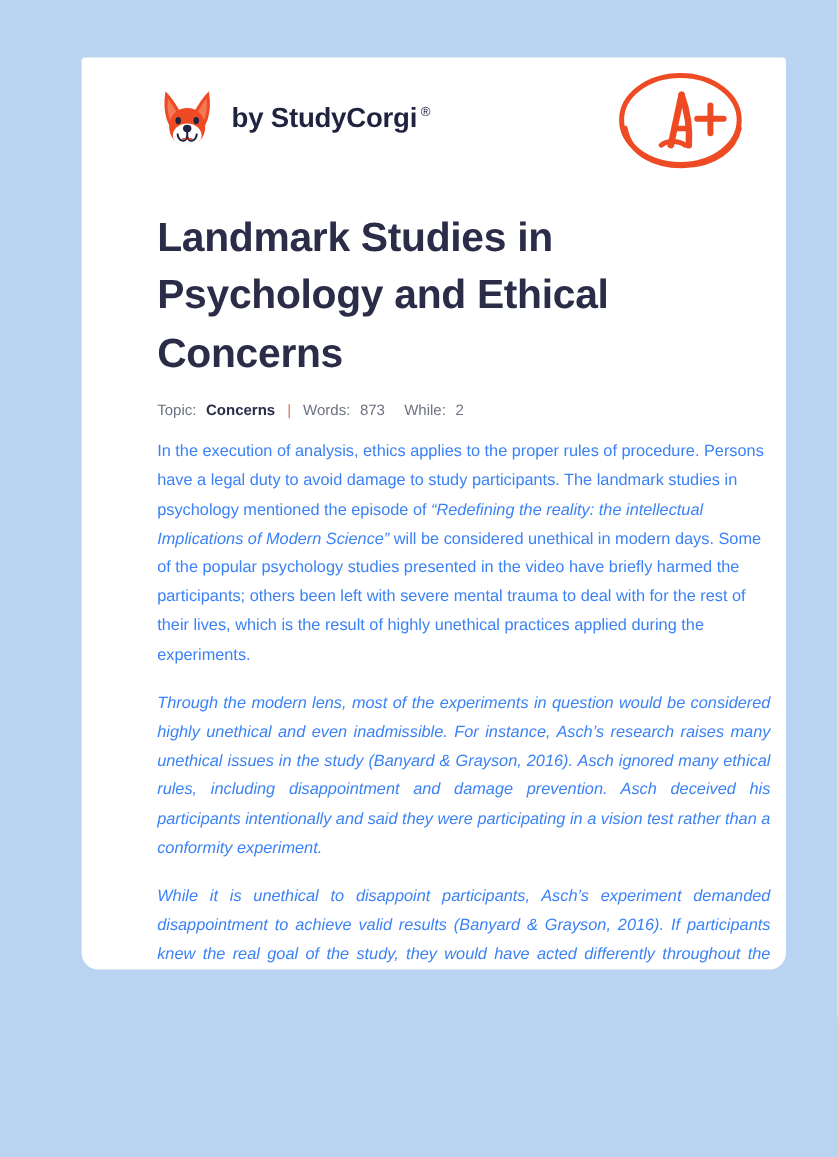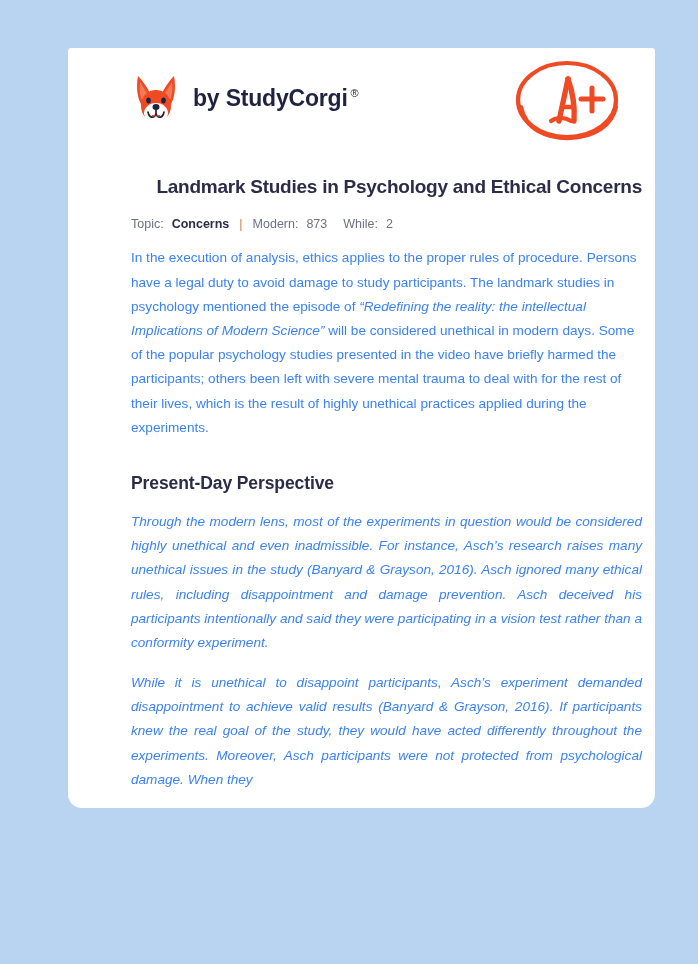--- a/index.html
+++ b/index.html
@@ -86,26 +86,25 @@
   .content {
     position: absolute;
     left: 63px;
     top: 126px;
     right: 17px;
     width: 511px;
   }
 
   .doc-title {
     margin: 0;
-    font-size: 19px;
+    font-size: 34px;
     line-height: 1.42;
     font-weight: 700;
     color: #2b2c48;
     letter-spacing: -0.25px;
-    text-align: right;
   }
 
   .meta {
     margin-top: 17px;
     font-size: 12.5px;
     color: #6e7280;
     line-height: 1;
     display: flex;
     white-space: nowrap;
   }
@@ -190,32 +189,31 @@
     </div>
 
     <div class="content">
       <h1 class="doc-title">Landmark Studies in Psychology and Ethical Concerns</h1>
 
       <div class="meta">
         <span>Topic:</span>
         <span class="meta-gap"></span>
         <span class="meta-strong">Concerns</span>
         <span class="meta-sep">|</span>
-        <span>Modern:</span>
+        <span>Words:</span>
         <span class="meta-gap"></span>
         <span>873</span>
         <span class="meta-gap"></span>
         <span class="meta-gap"></span>
         <span>While:</span>
         <span class="meta-gap"></span>
         <span>2</span>
       </div>
 
       <div id="sections-host">
           <p class="para"><span>In the execution of analysis, ethics applies to the proper rules of procedure. Persons have a legal duty to avoid damage to study participants. The landmark studies in psychology mentioned the episode of </span><em>“Redefining the reality: the intellectual Implications of Modern Science”</em><span> will be considered unethical in modern days. Some of the popular psychology studies presented in the video have briefly harmed the participants; others been left with severe mental trauma to deal with for the rest of their lives, which is the result of highly unethical practices applied during the experiments.</span></p>
-          <h2 class="section-head">Present-Day Perspective</h2>
           <p class="para justified"><span>Through the modern lens, most of the experiments in question would be considered highly unethical and even inadmissible. For instance, Asch’s research raises many unethical issues in the study (Banyard &amp; Grayson, 2016). Asch ignored many ethical rules, including disappointment and damage prevention. Asch deceived his participants intentionally and said they were participating in a vision test rather than a conformity experiment.</span></p>
           <p class="para justified"><span>While it is unethical to disappoint participants, Asch’s experiment demanded disappointment to achieve valid results (Banyard &amp; Grayson, 2016). If participants knew the real goal of the study, they would have acted differently throughout the experiments. Moreover, Asch participants were not protected from psychological damage. When they</span></p>
         </div>
     </div>
 
   </div>
 </div>
 
 </body></html>

